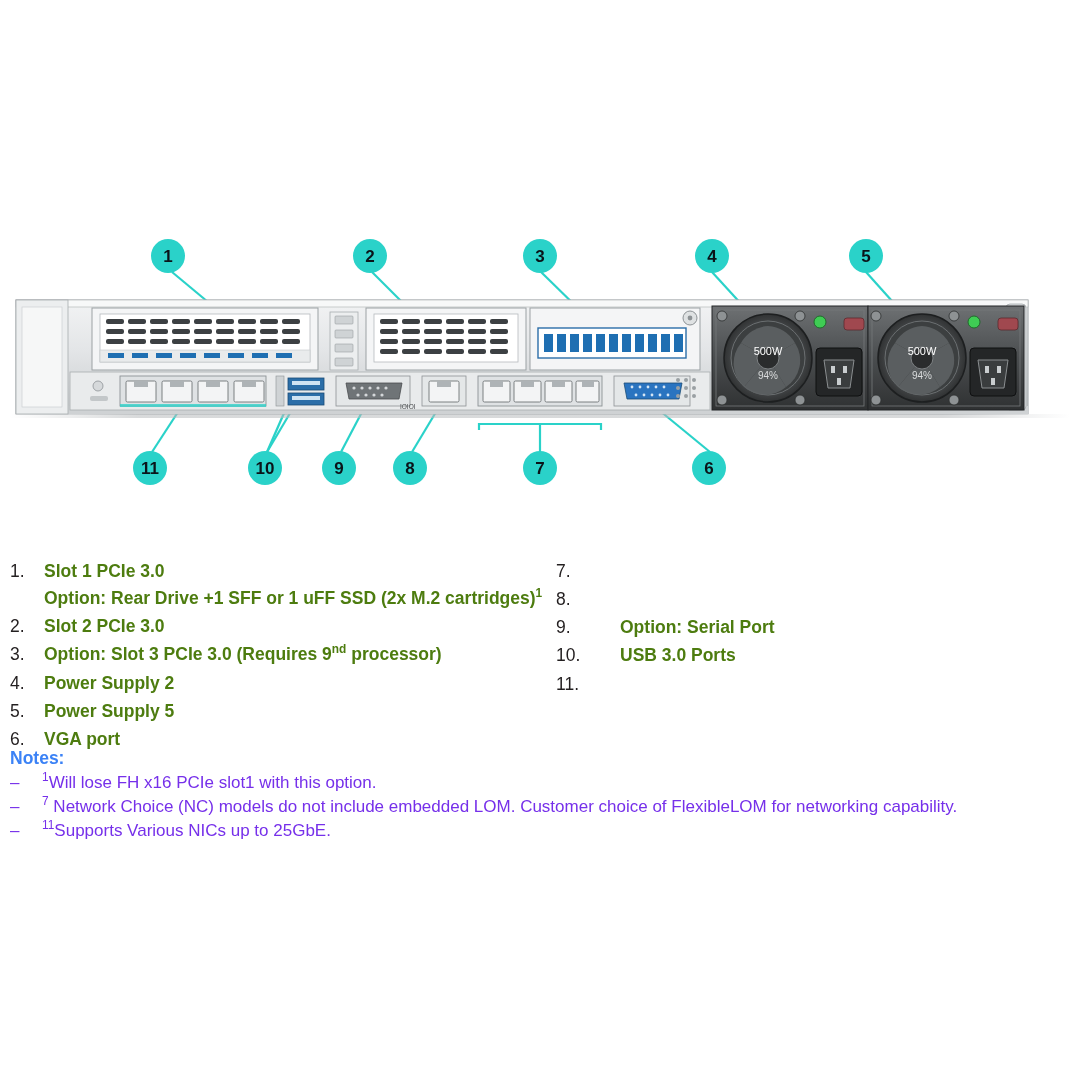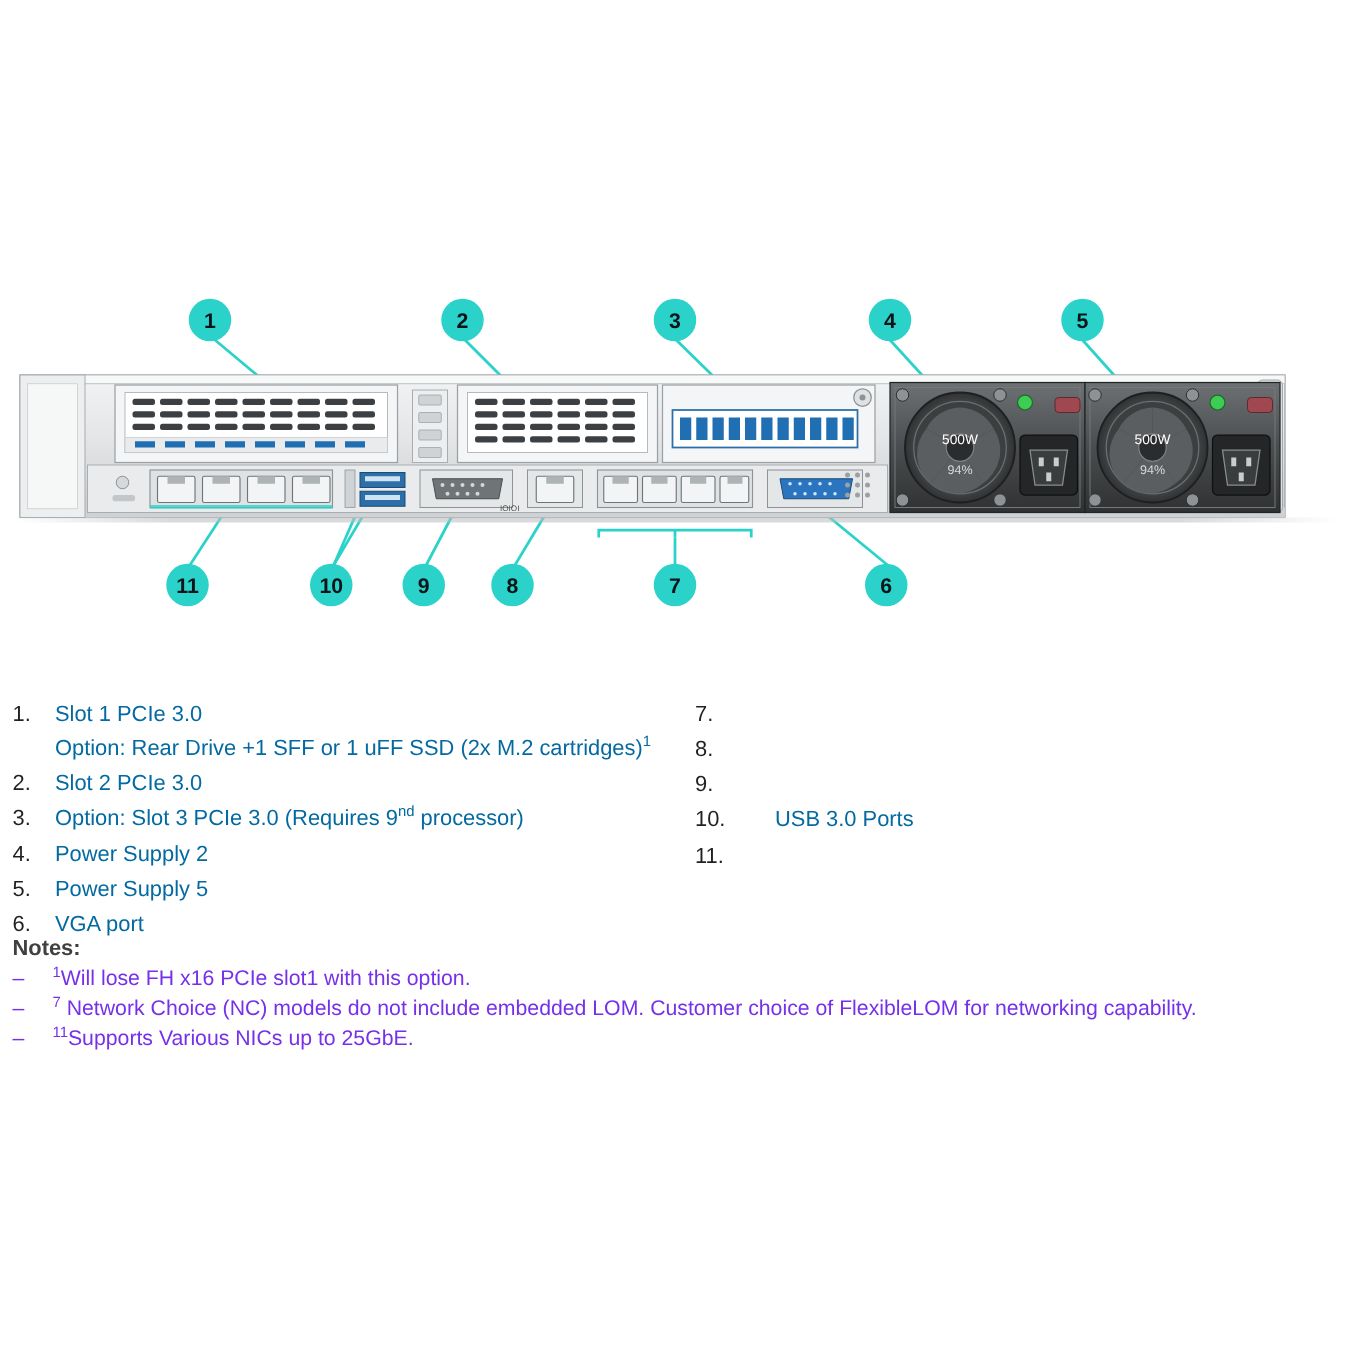--- a/index.html
+++ b/index.html
@@ -58,41 +58,42 @@
   }
   .legend-num {
     flex: 0 0 auto;
     text-align: left;
     color: #231f20;
   }
   .legend-col.left .legend-num { width: 34px; }
   .legend-col.right .legend-num { width: 64px; }
   .legend-text {
     flex: 1 1 auto;
-    color: #0369a1;
+    color: #4d7c0f;
+    font-weight: bold;
   }
   .legend-sub {
     display: block;
   }
   sup {
     font-size: 0.68em;
     vertical-align: super;
     line-height: 0;
   }
 
   
   #notes {
     position: absolute;
     left: 10px;
     top: 748px;
     width: 1060px;
     font-size: 17px;
   }
   #notes .notes-title {
-    color: #404040;
+    color: #3b82f6;
     font-weight: bold;
     font-size: 17.5px;
     margin-bottom: 4px;
   }
   .note-row {
     display: flex;
     align-items: flex-start;
     color: #7630ea;
     margin-bottom: 4px;
     font-size: 17px;
@@ -525,20 +526,21 @@
     <div class="legend-item">
       <span class="legend-num">7.</span>
     </div>
 
     <div class="legend-item">
       <span class="legend-num">8.</span>
     </div>
 
     <div class="legend-item">
       <span class="legend-num">9.</span>
+      <span class="legend-text">Option: Serial Port</span>
     </div>
 
     <div class="legend-item">
       <span class="legend-num">10.</span>
       <span class="legend-text">USB 3.0 Ports</span>
     </div>
 
     <div class="legend-item">
       <span class="legend-num">11.</span>
     </div>

